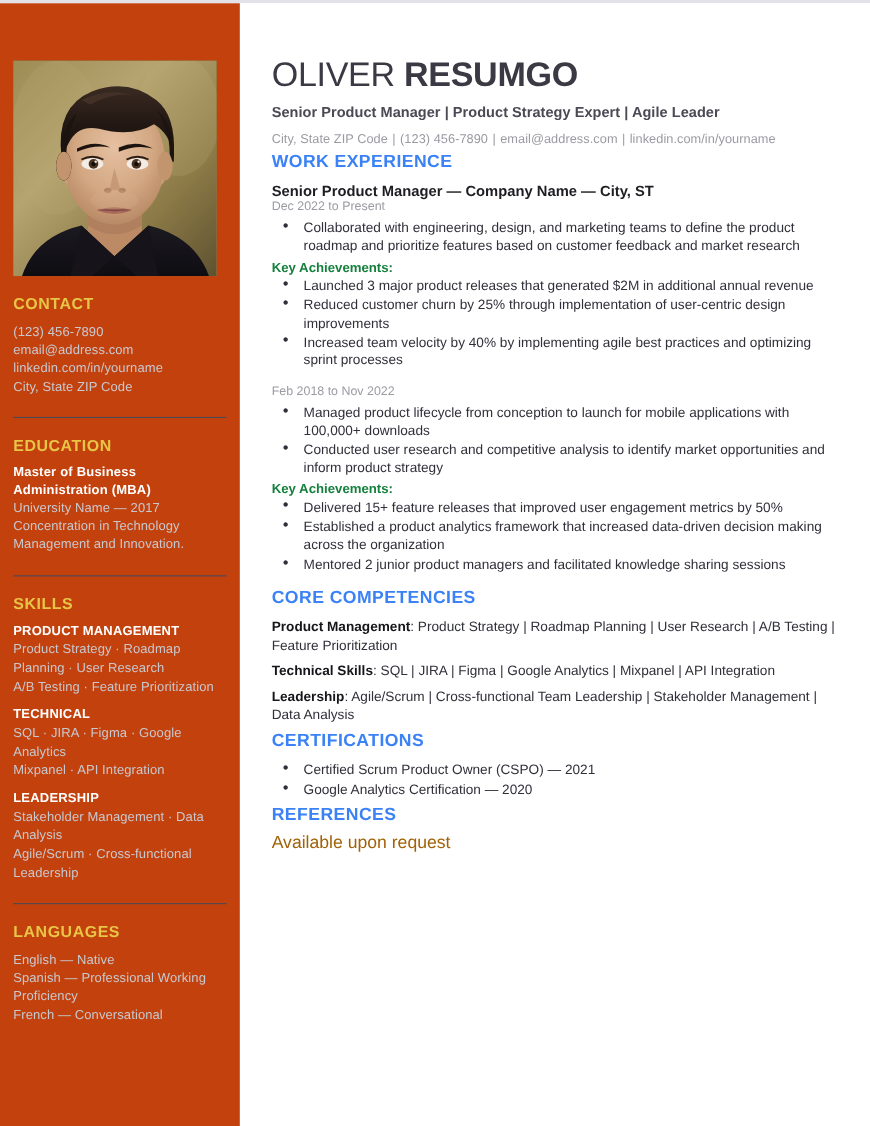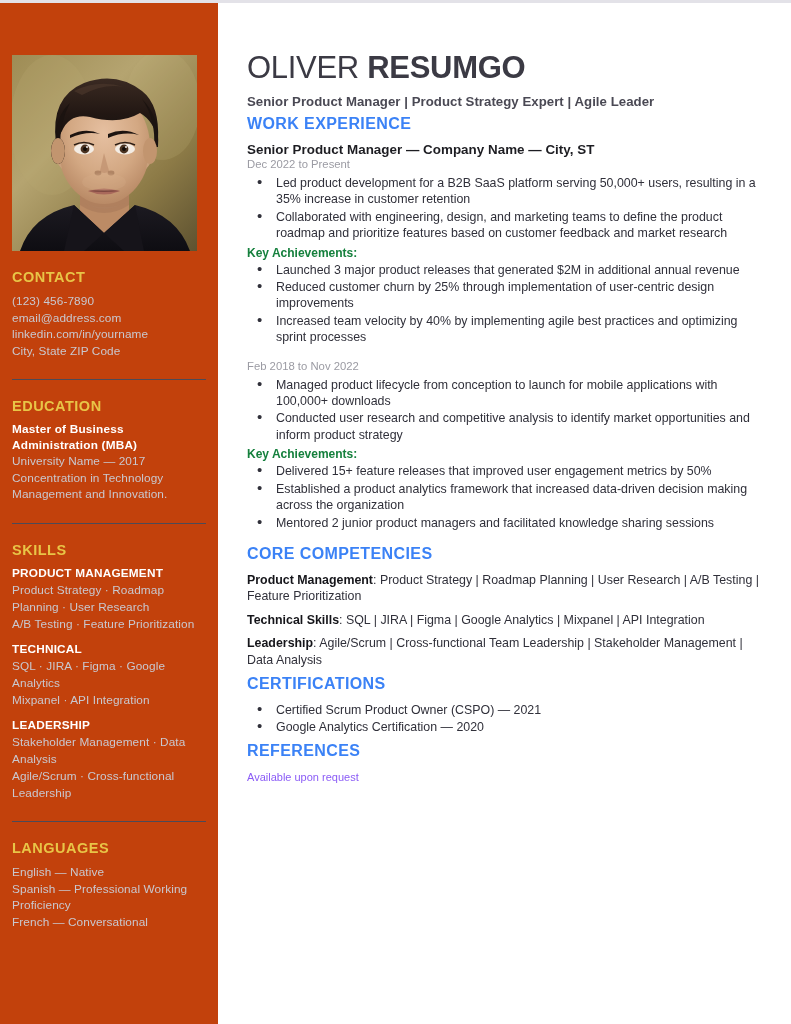--- a/index.html
+++ b/index.html
@@ -162,22 +162,22 @@
 
   .comp-line {
     font-size: 12.4px;
     line-height: 16.4px;
     color: #30303a;
     margin-bottom: 7px;
   }
   .comp-line b { color: #15151a; font-weight: bold; }
 
   .ref-text {
-    font-size: 11px;
-    color: #8b5cf6;
+    font-size: 16px;
+    color: #a16207;
     line-height: 16.4px;
   }
 </style>
 </head>
 <body>
 
 <div id="page">
 
   <aside id="sidebar">
 
@@ -307,28 +307,28 @@
     </div>
 
   </aside>
 
   <main id="main">
 
     <h1 id="name"><span class="first">OLIVER </span><span>RESUMGO</span></h1>
 
     <div id="tagline">Senior Product Manager | Product Strategy Expert | Agile Leader</div>
 
+    <div id="contactline"><span>City, State ZIP Code</span><span class="sep">|</span><span>(123) 456-7890</span><span class="sep">|</span><span>email@address.com</span><span class="sep">|</span><span>linkedin.com/in/yourname</span></div>
 
     <h2 class="mn-heading">WORK EXPERIENCE</h2>
 
     <section class="job-block">
       <div class="job-title">Senior Product Manager — Company Name — City, ST</div>
       <div class="job-date">Dec 2022 to Present</div>
       <ul class="bullets">
-        <li>Led product development for a B2B SaaS platform serving 50,000+ users, resulting in a 35% increase in customer retention</li>
         <li>Collaborated with engineering, design, and marketing teams to define the product roadmap and prioritize features based on customer feedback and market research</li>
       </ul>
       <div class="key-ach">Key Achievements:</div>
       <ul class="bullets">
         <li>Launched 3 major product releases that generated $2M in additional annual revenue</li>
         <li>Reduced customer churn by 25% through implementation of user-centric design improvements</li>
         <li>Increased team velocity by 40% by implementing agile best practices and optimizing sprint processes</li>
       </ul>
     </section>
 

